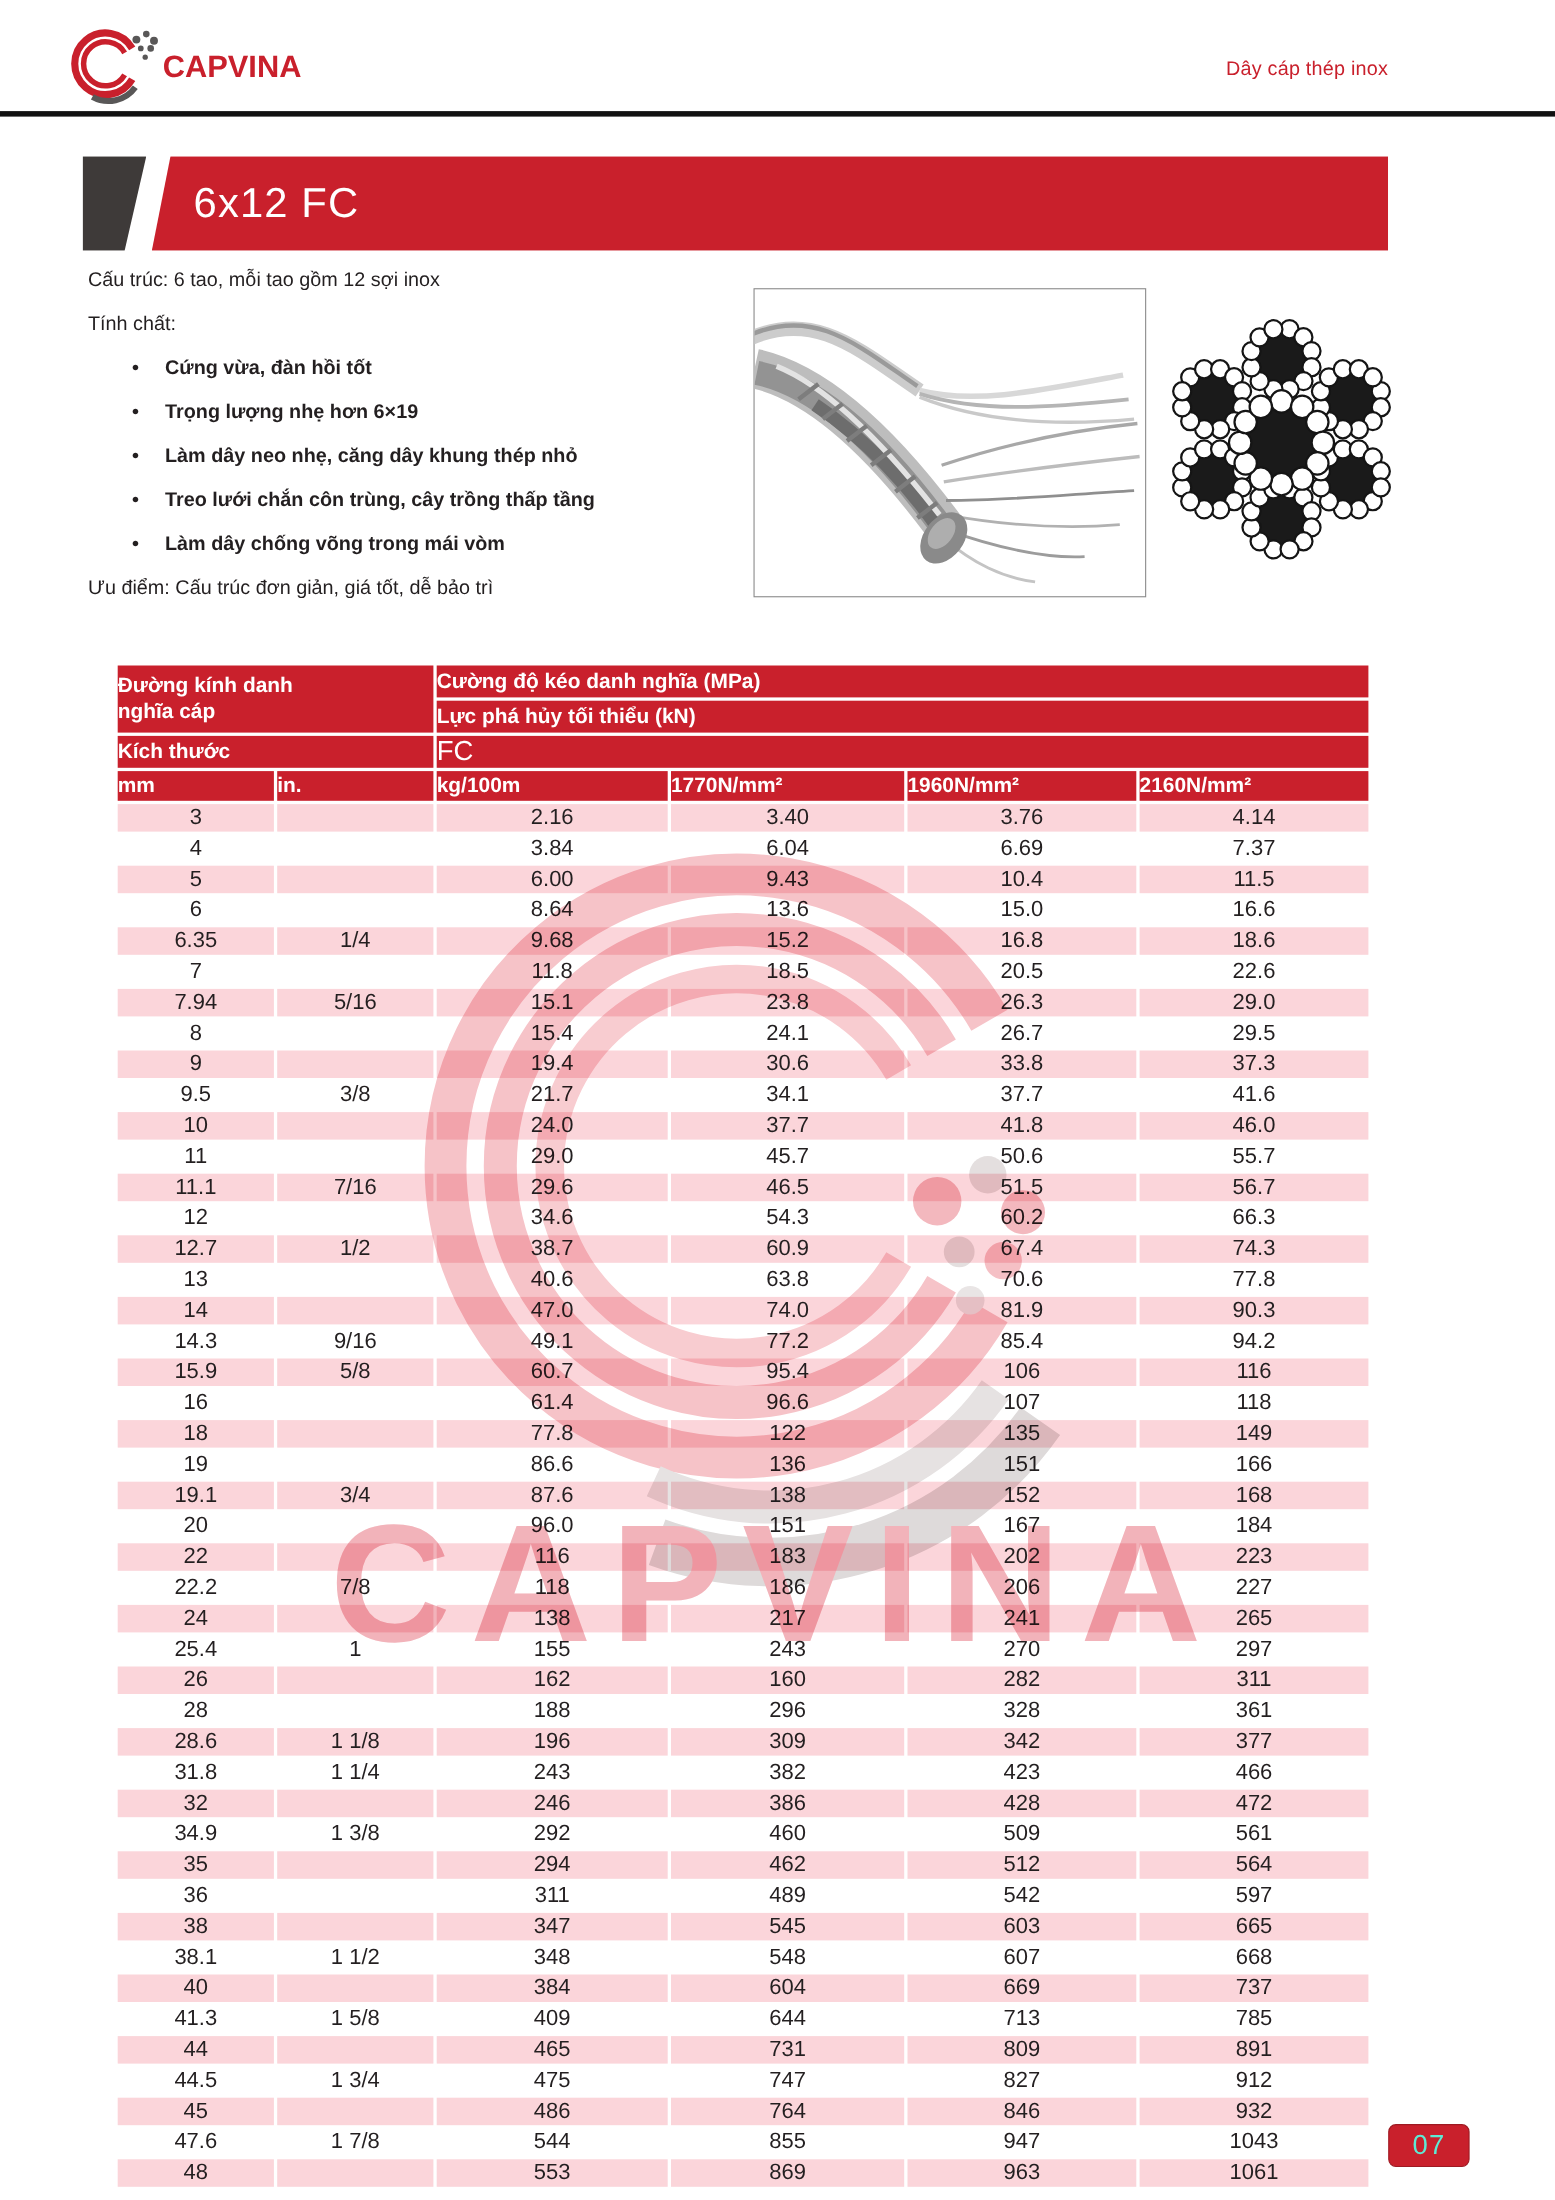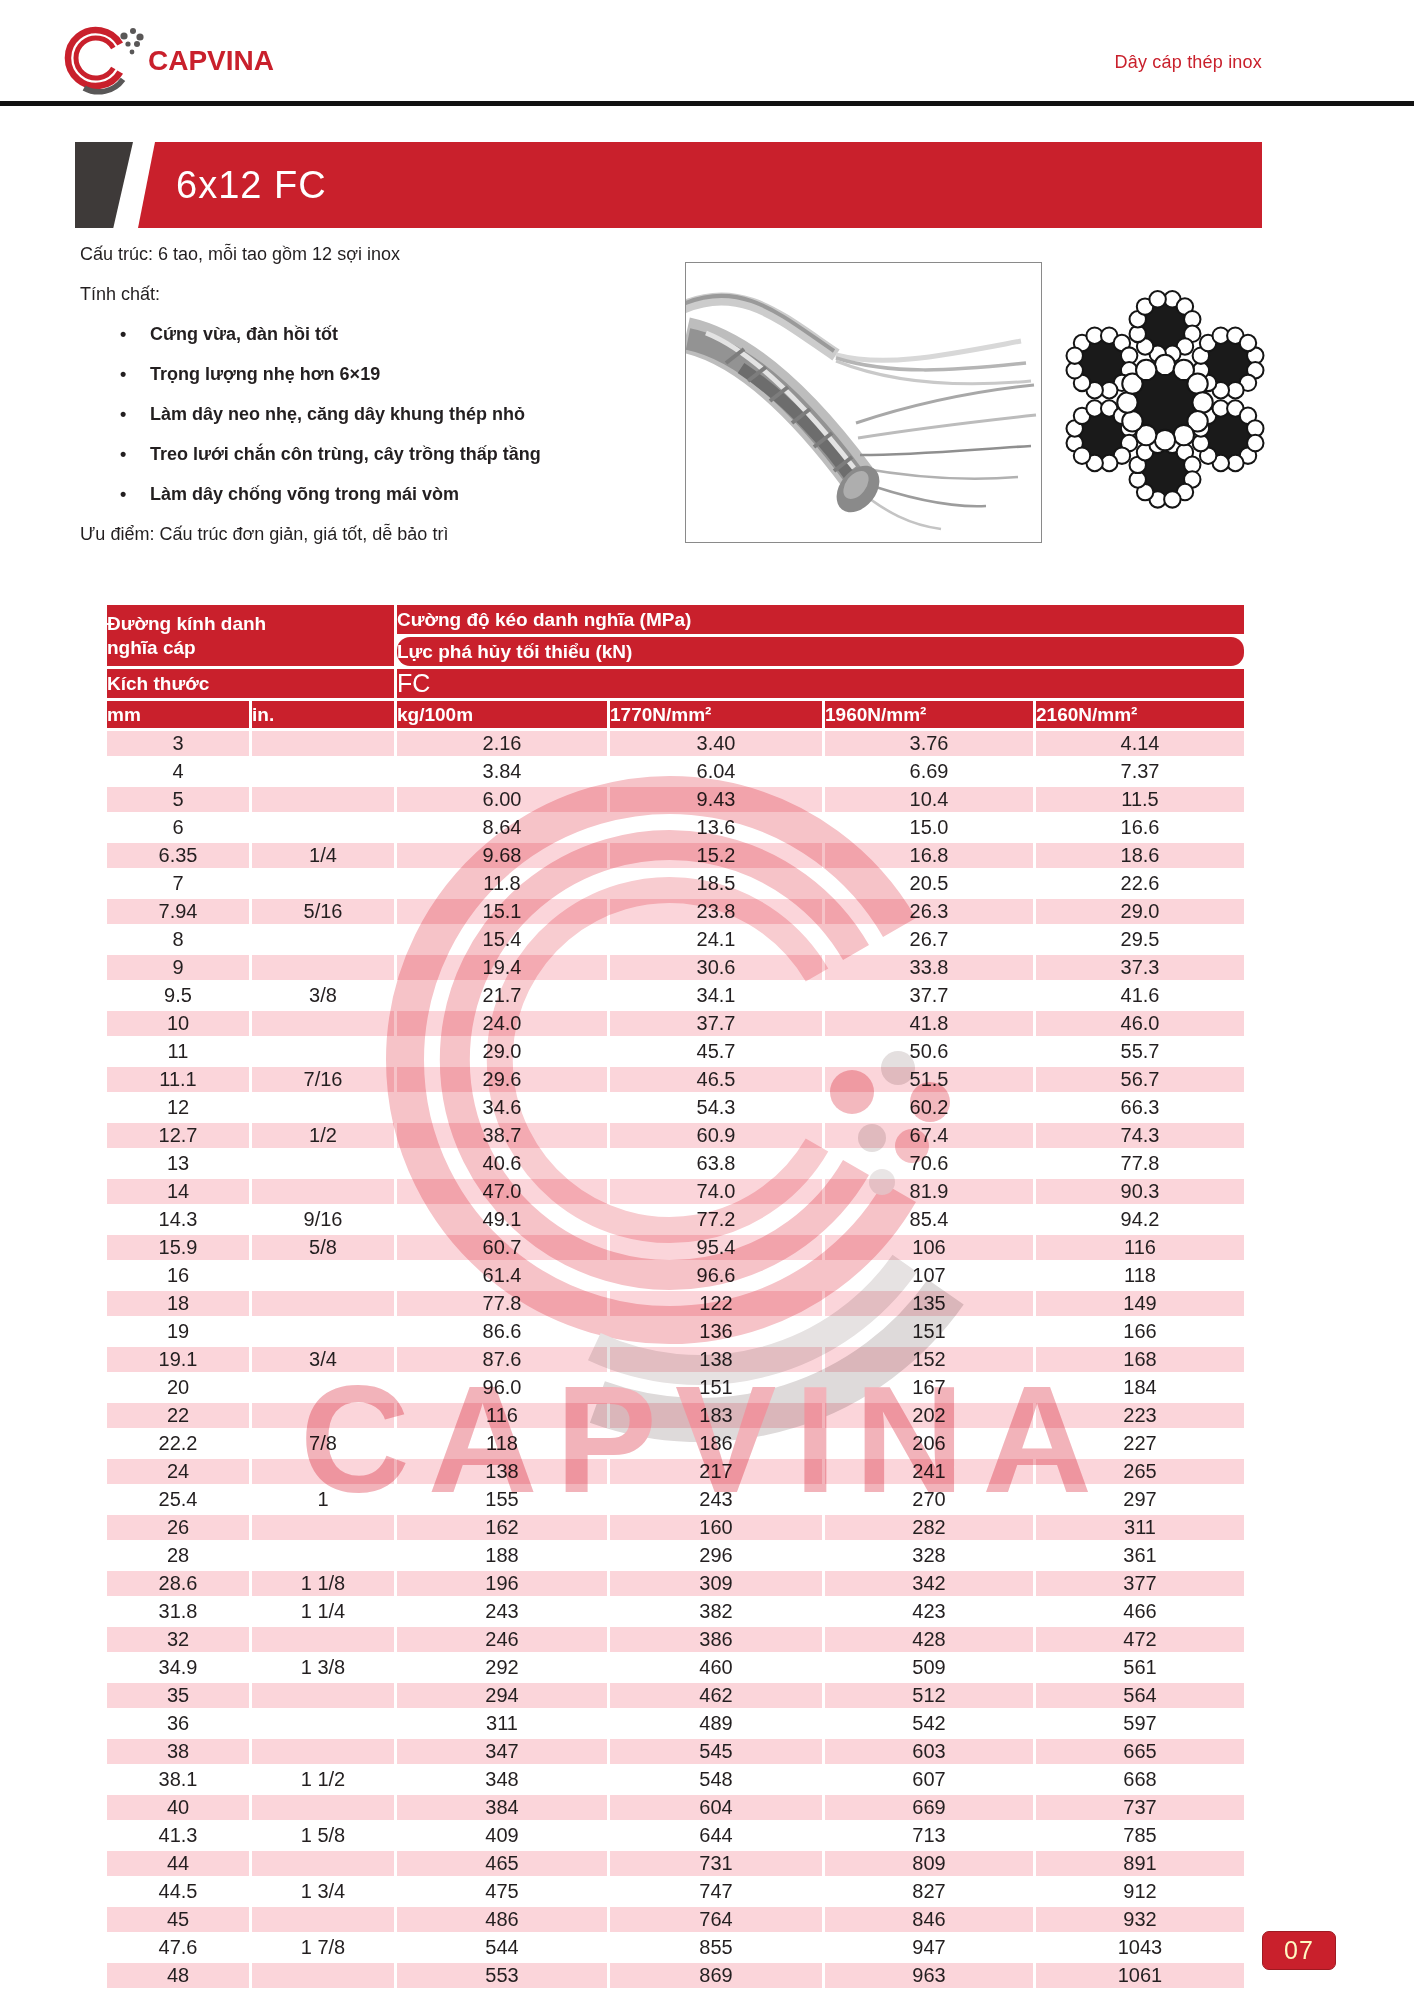--- a/index.html
+++ b/index.html
@@ -50,38 +50,38 @@
     position:absolute; left:104px; top:602px;
     border-collapse:separate; border-spacing:3px; table-layout:fixed;
   }
   .spec-table td{overflow:hidden; white-space:nowrap;}
   .spec-table thead td{
     background:var(--accent); color:#fff; vertical-align:middle;
     font-weight:bold; font-size:19px; padding:0;
   }
   .h-diameter span{display:inline-block; width:180px; white-space:normal; line-height:1.25;}
   .h-fc{font-size:25px !important; font-weight:400 !important;}
-  .r1 td{height:29px;} .r2 td{height:29px;border-radius:13px;} .r3 td{height:14px;}
+  .r1 td{height:29px;} .r2 td{height:29px;} .r3 td{height:14px;}
   .r-units td{height:27px; font-weight:400; font-size:18.5px;}
   .spec-table tbody td{
     height:25px; text-align:center; vertical-align:middle;
     font-size:20px; color:var(--text); background:#fff; padding:0;
   }
   .spec-table tbody tr:nth-child(odd) td{background:var(--row-pink);}
   
   .watermark{
     position:absolute; left:0; top:0; width:1414px; height:2000px;
     pointer-events:none; mix-blend-mode:multiply;
   }
   
   .badge{
     position:absolute; left:1262px; top:1931px; width:72px; height:37px;
     background:var(--accent); border-radius:7px; border:1px solid #9e1a22;
     display:flex; align-items:center; justify-content:center;
-    color:#fef9c3; font-size:25px; letter-spacing:1px;
+    color:#5eead4; font-size:25px; letter-spacing:1px;
   }
 </style>
 </head>
 <body>
 
 <div class="page">
 
   <svg class="logo" viewBox="0 0 230 84">
     <path d="M60.2 56 A28 28 0 1 1 60.2 28" fill="none" stroke="#C9202C" stroke-width="6.5"></path>
     <path d="M53.3 52 A20 20 0 1 1 53.3 32" fill="none" stroke="#C9202C" stroke-width="5"></path>

